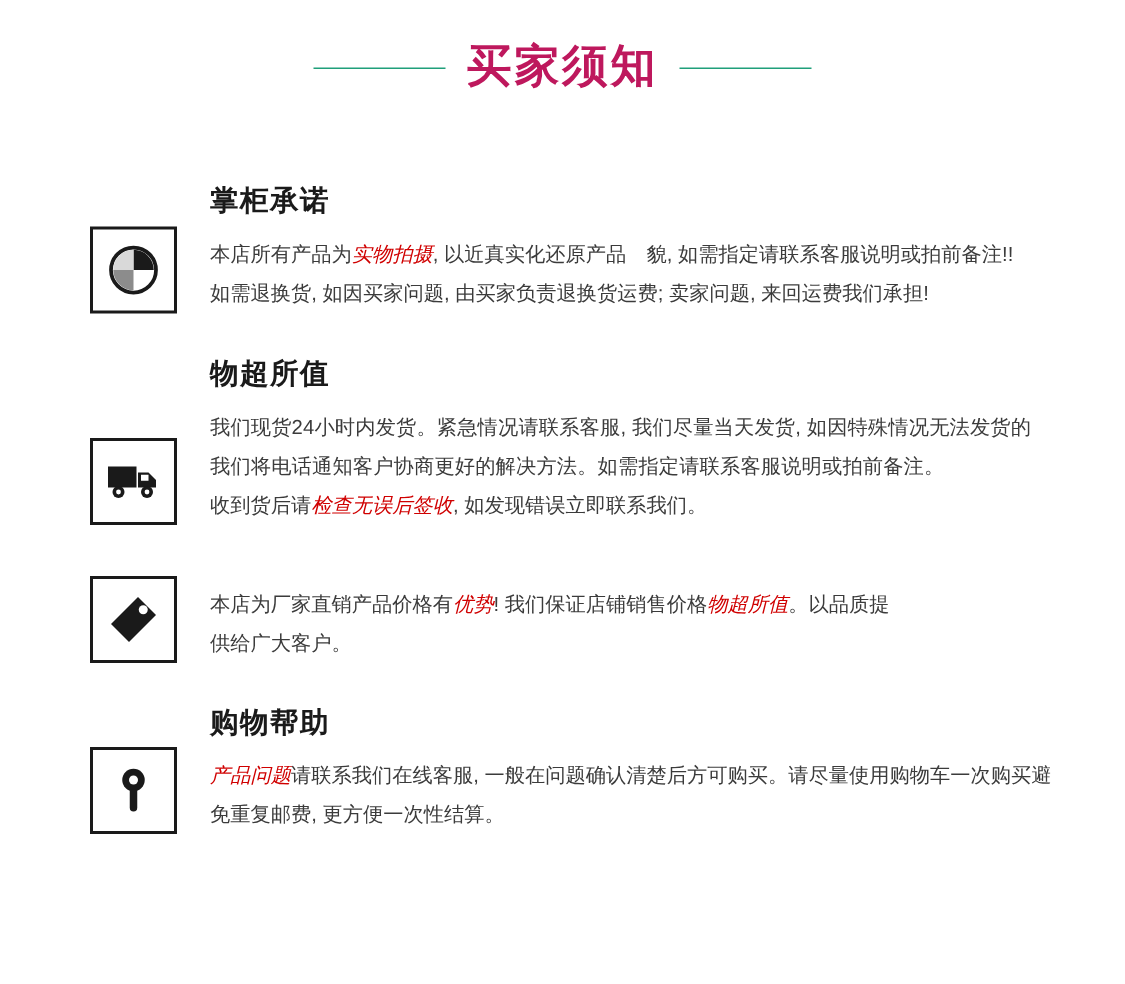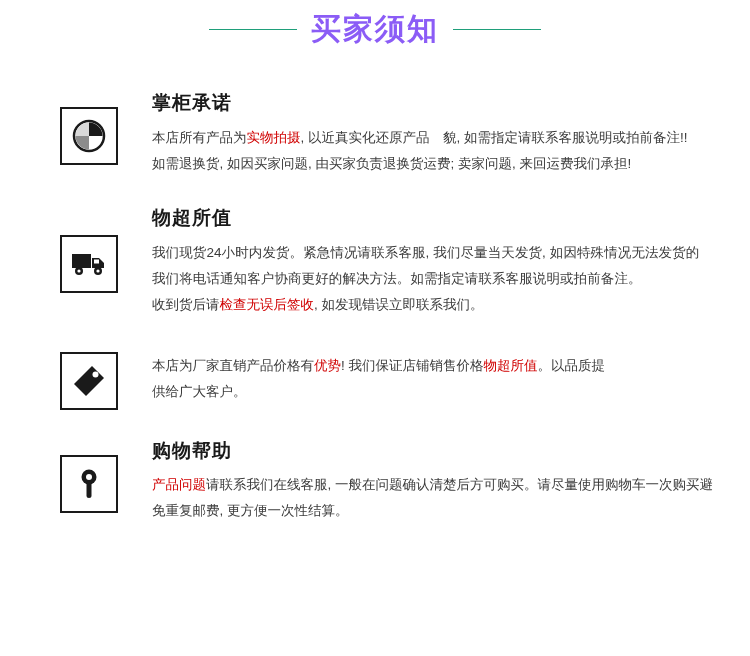--- a/index.html
+++ b/index.html
@@ -30,38 +30,37 @@
     padding-bottom: 6px;
   }
   .header .rule {
     width: 88px;
     height: 1px;
     background: #1f9f7a;
   }
   .header .title {
     font-size: 30px;
     font-weight: bold;
-    color: #8b5cf6;
+    color: #be185d;
     letter-spacing: 2px;
-    margin: 0 14px;
+    margin: 16px 14px;
     line-height: 1;
     white-space: nowrap;
   }
 
   
   .sections {
     margin-top: 42px;
     padding-left: 60px;
     padding-right: 36px;
   }
   .section {
     display: flex;
-    align-items: center;
+    align-items: flex-end;
     margin-bottom: 30px;
-    gap: 12px;
   }
   .icon-box {
     width: 58px;
     height: 58px;
     border: 2px solid #1a1a1a;
     box-sizing: border-box;
     flex: 0 0 58px;
     margin-top: 4px;
     margin-right: 22px;
     display: flex;
@@ -85,20 +84,21 @@
     font-size: 13.5px;
     color: #3b3b3b;
     line-height: 26px;
   }
   .sec-lines p {
     margin: 0;
     white-space: nowrap;
   }
   .hl {
     color: #d00000;
+    font-style: italic;
   }
 
   
   .section--shipping .sec-lines p:nth-child(1),
   .section--shipping .sec-lines p:nth-child(2) {
     letter-spacing: 0.1px;
   }
 </style>
 </head>
 <body>

